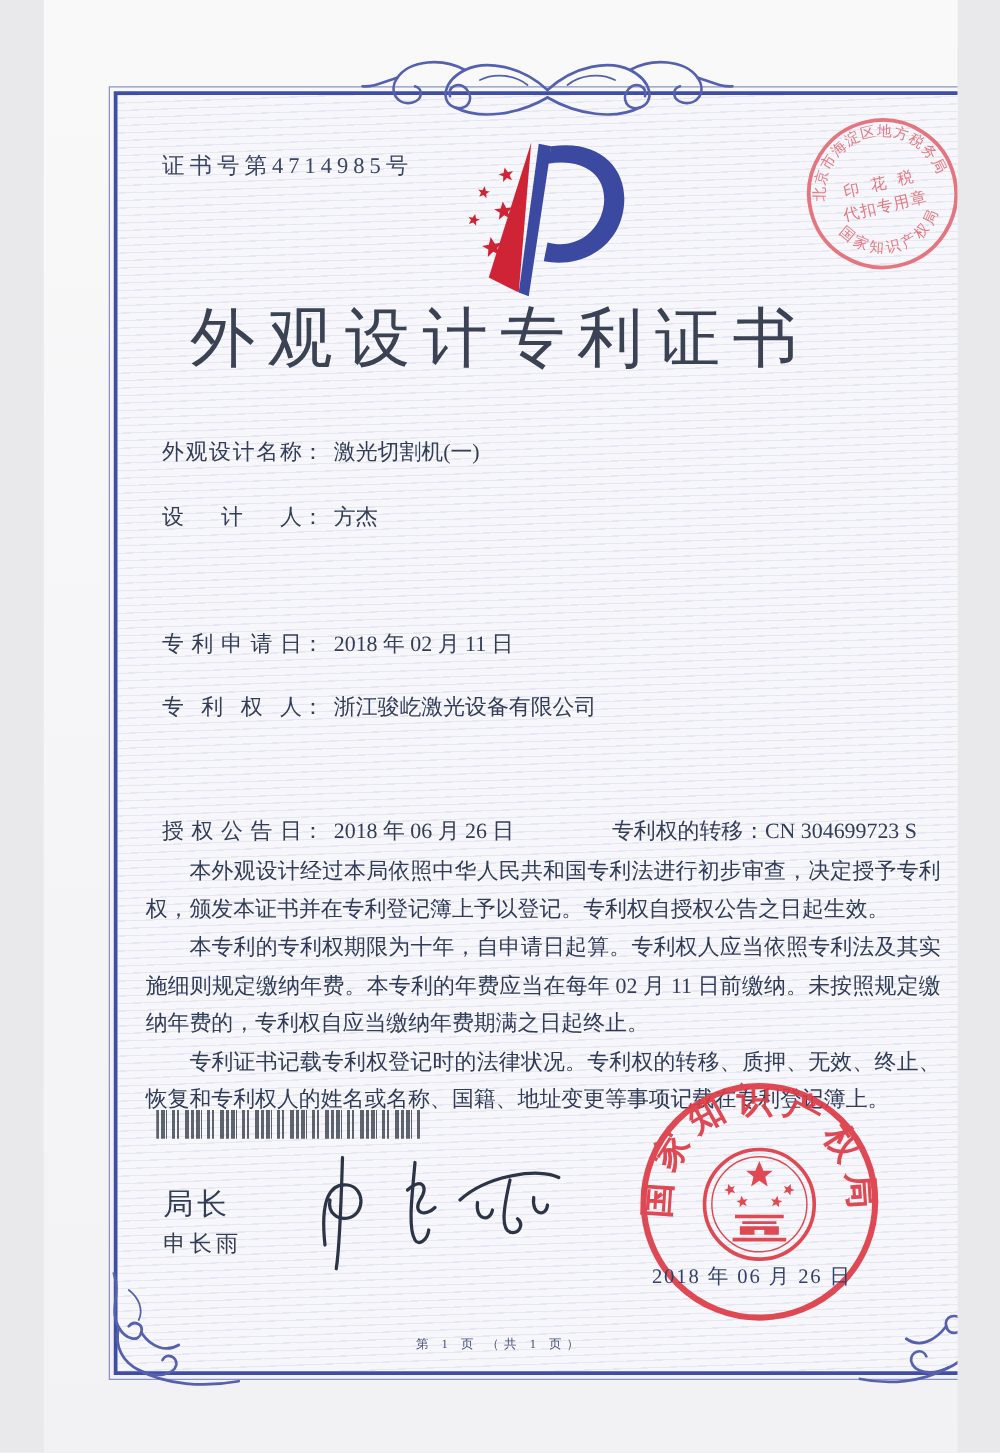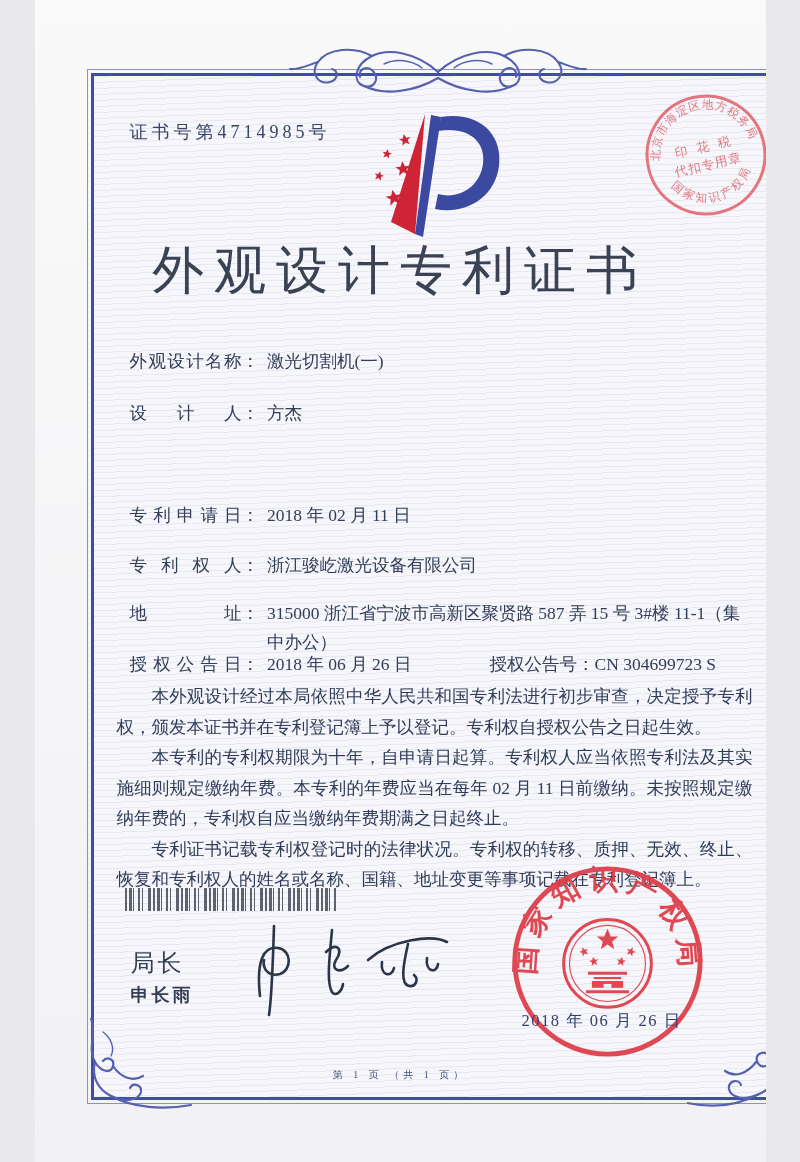--- a/index.html
+++ b/index.html
@@ -36,21 +36,21 @@
       #333a46 4px 7px, transparent 7px 8px,
       #333a46 8px 9px,  transparent 9px 13px,
       #333a46 13px 15px, transparent 15px 17px,
       #333a46 17px 18px, transparent 18px 23px,
       #333a46 23px 26px, transparent 26px 28px);
     opacity:.78;
   }
   .sig-title { position:absolute; left:96px; top:947px; font-size:24px; letter-spacing:3px; z-index:4;
     font-family:"Liberation Sans","DejaVu Sans",sans-serif; color:#333e55; }
   .sig-name { position:absolute; left:96px; top:983px; font-size:18px; letter-spacing:3px; z-index:4;
-    font-family:"Liberation Sans","DejaVu Sans",sans-serif; color:#333e55;font-weight:bold; }
+    font-family:"Liberation Sans","DejaVu Sans",sans-serif; color:#333e55; }
   .signature { position:absolute; left:205px; top:918px; z-index:4; }
   .seal { position:absolute; left:475px; top:864px; z-index:5; opacity:.93; }
   .seal-date { position:absolute; left:487px; top:1010px; font-size:16.5px; letter-spacing:1.5px;
     color:#33406a; z-index:6; white-space:nowrap; }
   .stamp { position:absolute; left:606px; top:90px; z-index:5; opacity:.85; transform:rotate(-13deg); }
   .footer { position:absolute; left:0; right:0; top:1068px; text-align:center;
     font-size:10px; letter-spacing:4px; color:#46507c; z-index:4; }
   svg text { font-family:"Liberation Serif","DejaVu Serif",serif; }
 </style>
 </head>
@@ -118,28 +118,25 @@
   </div>
   <div class="frow" style="top:347px">
     <span class="flabel">外观设计名称</span><span class="fcolon">：</span><span class="fvalue">激光切割机(一)</span>
   </div>
   <div class="frow" style="top:501px">
     <span class="flabel">专利申请日</span><span class="fcolon">：</span><span class="fvalue">2018 年 02 月 11 日</span>
   </div>
   <div class="frow" style="top:551px">
     <span class="flabel">专利权人</span><span class="fcolon">：</span><span class="fvalue">浙江骏屹激光设备有限公司</span>
   </div>
-  <div class="frow" style="top:599px">
-    <span class="flabel">地址</span><span class="fcolon">：</span><span class="fvalue wrap">315000 浙江省宁波市高新区聚贤路 587 弄 15 号 3#楼 11-1（集中办公）</span>
-  </div>
 
   <div class="frow" style="top:650px; width:618px">
     <span class="flabel">授权公告日</span><span class="fcolon">：</span><span class="fvalue">2018 年 06 月 26 日</span>
     <span class="grant-right">
-      <span>授权公告号</span><span>：</span><span>CN 304699723 S</span>
+      <span>专利权的转移</span><span>：</span><span>CN 304699723 S</span>
     </span>
   </div>
 
   <div class="paras">
     <p>本外观设计经过本局依照中华人民共和国专利法进行初步审查，决定授予专利权，颁发本证书并在专利登记簿上予以登记。专利权自授权公告之日起生效。</p>
     <p>本专利的专利权期限为十年，自申请日起算。专利权人应当依照专利法及其实施细则规定缴纳年费。本专利的年费应当在每年 02 月 11 日前缴纳。未按照规定缴纳年费的，专利权自应当缴纳年费期满之日起终止。</p>
     <p>专利证书记载专利权登记时的法律状况。专利权的转移、质押、无效、终止、恢复和专利权人的姓名或名称、国籍、地址变更等事项记载在专利登记簿上。</p>
   </div>
 
   <div class="barcode"></div>

